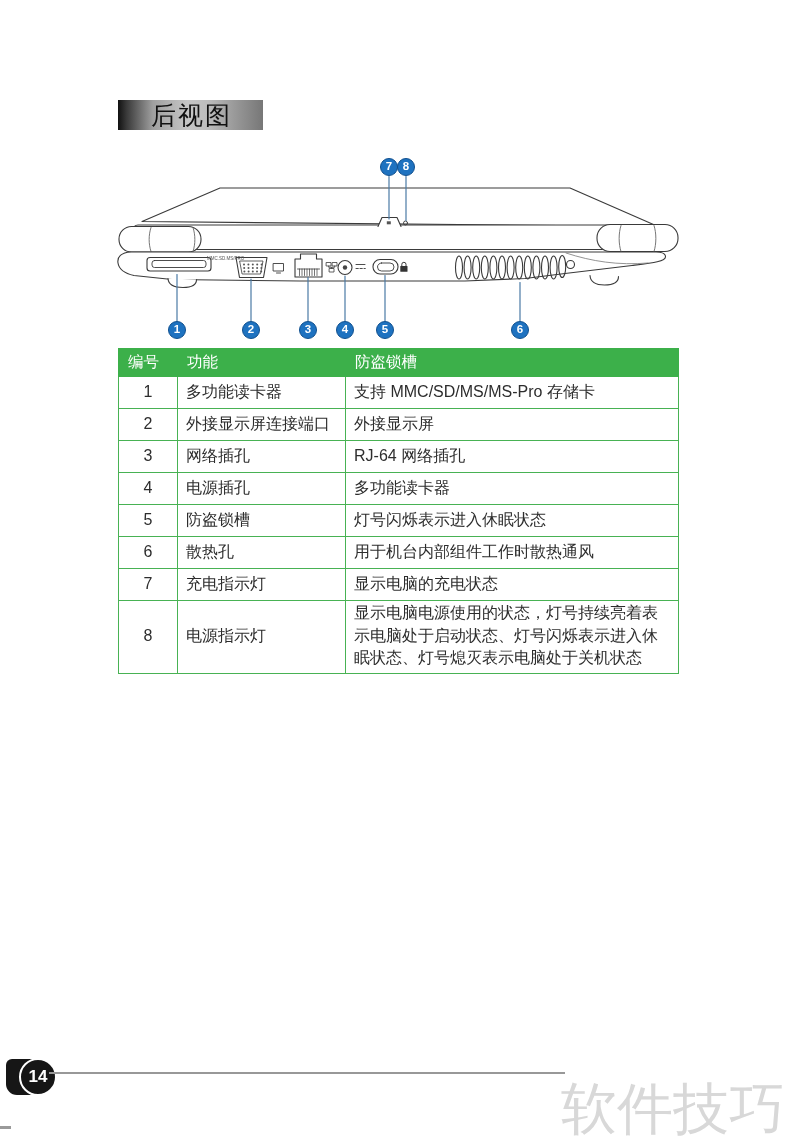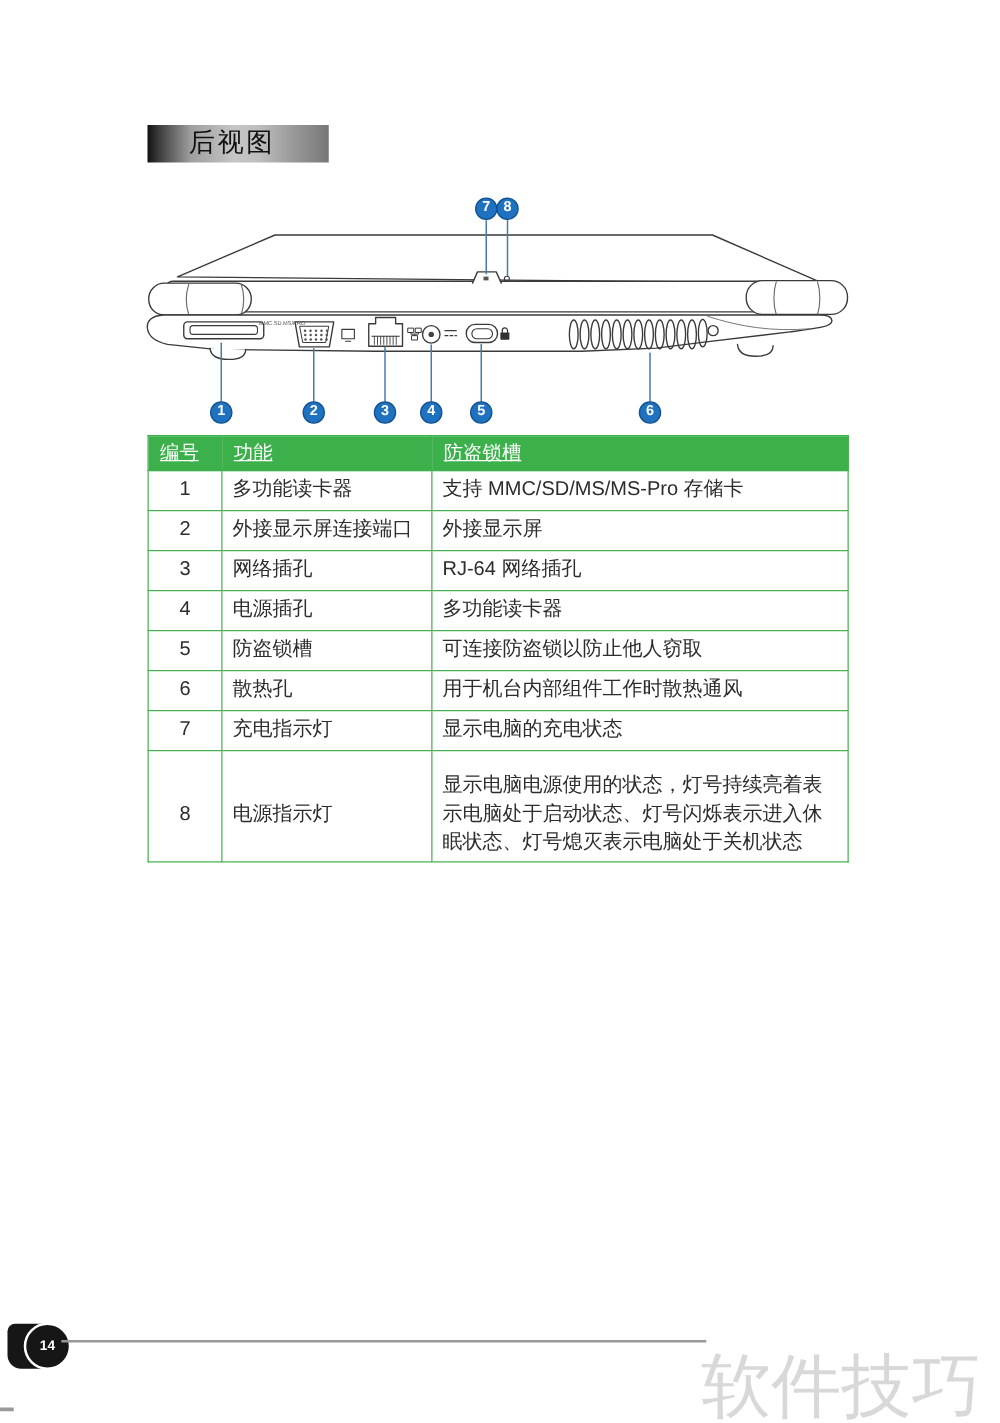--- a/index.html
+++ b/index.html
@@ -5,21 +5,21 @@
   html,body{margin:0;padding:0;}
   body{
     width:800px;height:1138px;position:relative;background:#ffffff;
     font-family:"Liberation Sans","DejaVu Sans",sans-serif;
     overflow:hidden;
   }
   
   .section-badge{
     position:absolute;left:118px;top:100px;width:145px;height:30px;
     background:linear-gradient(90deg,#111 0%,#3a3a3a 6%,#9f9f9f 24%,#c6c6c6 48%,#bdbdbd 62%,#9a9a9a 80%,#777 100%);
-    color:#111;font-size:21px;line-height:30px;padding-left:33px;box-sizing:border-box;
+    color:#111;font-size:25px;line-height:30px;padding-left:33px;box-sizing:border-box;
     letter-spacing:2px;
   }
   
   .figure-svg{position:absolute;left:100px;top:150px;width:600px;height:195px;}
   .callout{
     position:absolute;width:18px;height:18px;border-radius:50%;
     background:#1e72c0;border:1.5px solid #10508f;box-sizing:border-box;
     color:#fff;font-size:11.5px;font-weight:bold;text-align:center;line-height:15px;
   }
   .port-label{
@@ -27,37 +27,37 @@
     font-size:4.5px;color:#555;letter-spacing:0;line-height:5px;
   }
   
   .spec-table{
     position:absolute;left:118px;top:348px;
     border-collapse:collapse;table-layout:fixed;width:560px;
     font-size:16px;color:#2d2d2d;
   }
   .spec-table th{
     background:#3cb04a;color:#fff;font-weight:normal;font-size:15.5px;
-    height:27px;text-align:left;padding:0 0 0 9px;border:1.5px solid #3cb04a;text-decoration:underline;
+    height:27px;text-align:left;padding:0 0 0 9px;border:1.5px solid #3cb04a;
   }
   .spec-table td{
     border:1.5px solid #48b253;background:#fff;
     padding:2px 8px;height:27px;vertical-align:middle;line-height:22.5px;
   }
   .spec-table td.num{text-align:center;padding:2px 0;}
-  .spec-table tr.tall td{padding-top:17px;padding-bottom:3px;}
+  .spec-table tr.tall td{padding-top:1px;padding-bottom:3px;}
   
   .page-tab-rect{
     position:absolute;left:6px;top:1059px;width:31px;height:36px;
     background:#161616;border-radius:6px 0 0 11px;
   }
   .page-tab-circle{
     position:absolute;left:19px;top:1058px;width:34px;height:34px;border-radius:50%;
     background:#161616;border:2px solid #fff;box-sizing:content-box;
-    color:#fff;font-size:11px;font-weight:bold;text-align:center;line-height:34px;
+    color:#fff;font-size:17px;font-weight:bold;text-align:center;line-height:34px;
   }
   .footer-rule{position:absolute;left:49px;top:1072px;width:516px;height:2px;background:#989898;}
   .watermark{
     position:absolute;left:561px;top:1077px;width:239px;height:64px;
     font-size:56px;line-height:64px;color:#d8d8d8;white-space:nowrap;letter-spacing:0;
   }
   .bottom-dash{position:absolute;left:0;top:1126px;width:11px;height:3px;background:#9a9a9a;}
 </style>
 </head>
 <body>
@@ -231,21 +231,21 @@
         <td class="desc">RJ-64 网络插孔</td>
       </tr>
       <tr>
         <td class="num">4</td>
         <td class="func">电源插孔</td>
         <td class="desc">多功能读卡器</td>
       </tr>
       <tr>
         <td class="num">5</td>
         <td class="func">防盗锁槽</td>
-        <td class="desc">可连接防盗锁以防止他人窃取</td>
+        <td class="desc">灯号闪烁表示进入休眠状态</td>
       </tr>
       <tr>
         <td class="num">6</td>
         <td class="func">散热孔</td>
         <td class="desc">用于机台内部组件工作时散热通风</td>
       </tr>
       <tr>
         <td class="num">7</td>
         <td class="func">充电指示灯</td>
         <td class="desc">显示电脑的充电状态</td>

